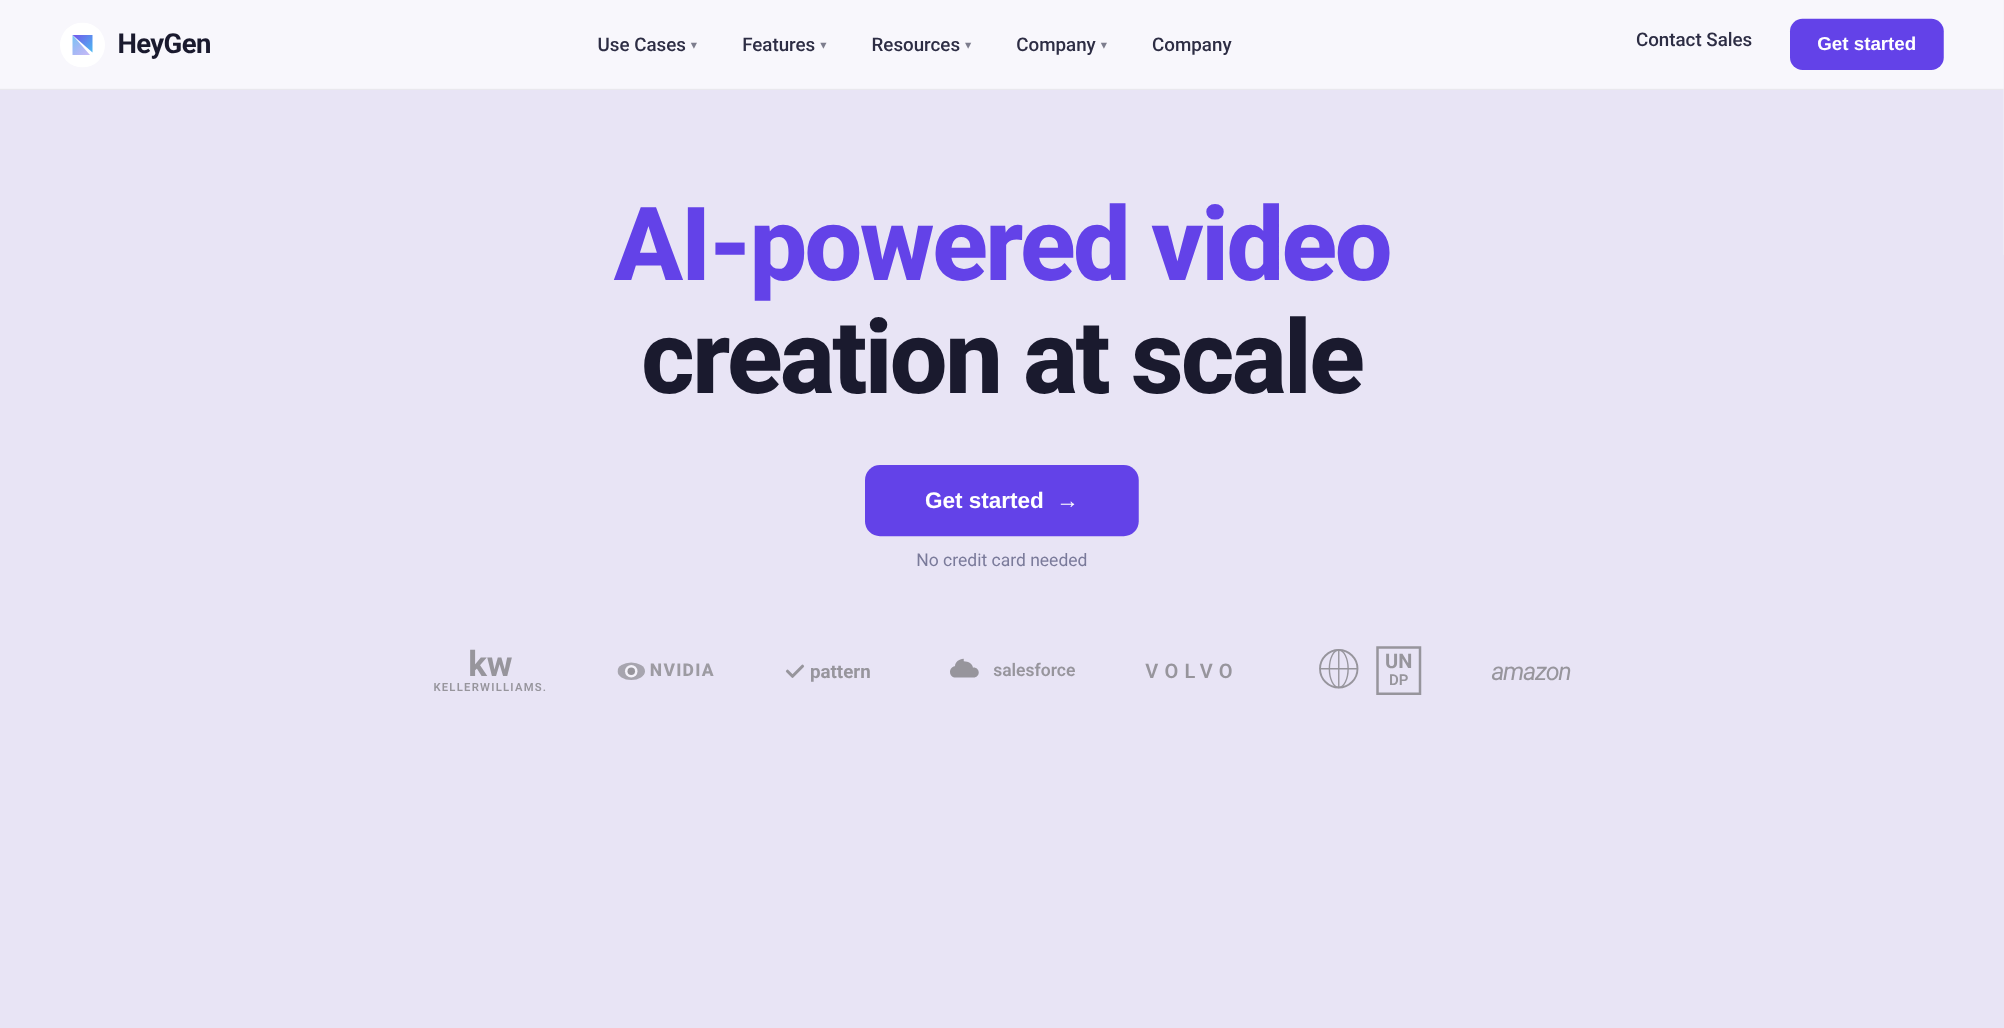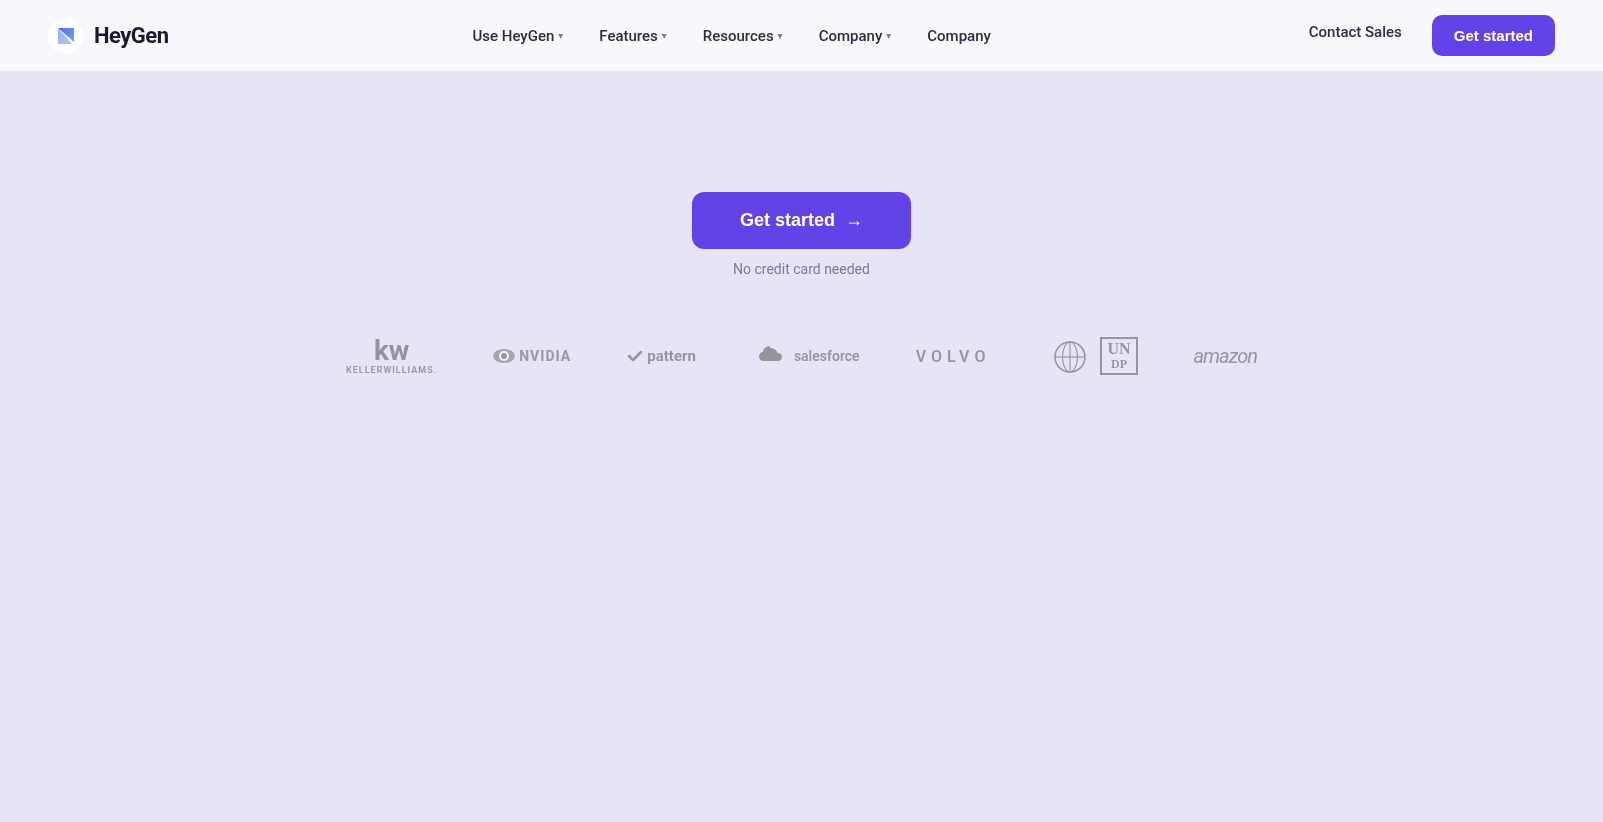--- a/index.html
+++ b/index.html
@@ -262,21 +262,21 @@
           <stop offset="0%" stop-color="#38b2f0"></stop>
           <stop offset="100%" stop-color="#6342e8" stop-opacity="0.5"></stop>
         </linearGradient>
       </defs>
     </svg>
     <span class="logo-text">HeyGen</span>
   </a>
 
   <div class="nav-links">
     <a class="nav-item" href="#">
-      <span>Use HeyGen</span>
+      <span>Use Cases</span>
       <span class="chevron">▾</span>
     </a>
     <a class="nav-item" href="#">
       <span>Features</span>
       <span class="chevron">▾</span>
     </a>
     <a class="nav-item" href="#">
       <span>Resources</span>
       <span class="chevron">▾</span>
     </a>
@@ -289,20 +289,24 @@
     </a>
   </div>
 
   <div class="nav-actions">
     <a class="contact-sales" href="#">Contact Sales</a>
     <button class="get-started-btn-nav">Get started</button>
   </div>
 </nav>
 
 <section class="hero">
+  <h1 class="hero-title">
+    <span class="hero-title-line1">AI-powered video</span>
+    <span class="hero-title-line2">creation at scale</span>
+  </h1>
 
 
   <div class="hero-cta-wrapper">
     <button class="get-started-btn-hero">
       <span>Get started</span>
       <span>→</span>
     </button>
     <span class="hero-no-cc">No credit card needed</span>
   </div>
 
@@ -342,21 +346,21 @@
         </svg>
         <span class="salesforce-logo-text">salesforce</span>
       </div>
     </div>
 
     <div class="logo-item">
       <span class="volvo-logo">VOLVO</span>
     </div>
 
     <div class="logo-item">
-      <div style="display:flex; align-items:flex-end; gap:6px;font-family:Liberation Serif, serif;">
+      <div style="display:flex; align-items:flex-start; gap:6px;">
         <svg width="48" height="48" viewBox="0 0 48 48">
           <circle cx="24" cy="24" r="20" fill="none" stroke="#555" stroke-width="2"></circle>
           <ellipse cx="24" cy="24" rx="10" ry="20" fill="none" stroke="#555" stroke-width="1.5"></ellipse>
           <line x1="4" y1="24" x2="44" y2="24" stroke="#555" stroke-width="1.5"></line>
           <line x1="24" y1="4" x2="24" y2="44" stroke="#555" stroke-width="1.5"></line>
         </svg>
         <div class="undp-box">
           <span class="undp-un">UN</span>
           <span class="undp-dp">DP</span>
         </div>

